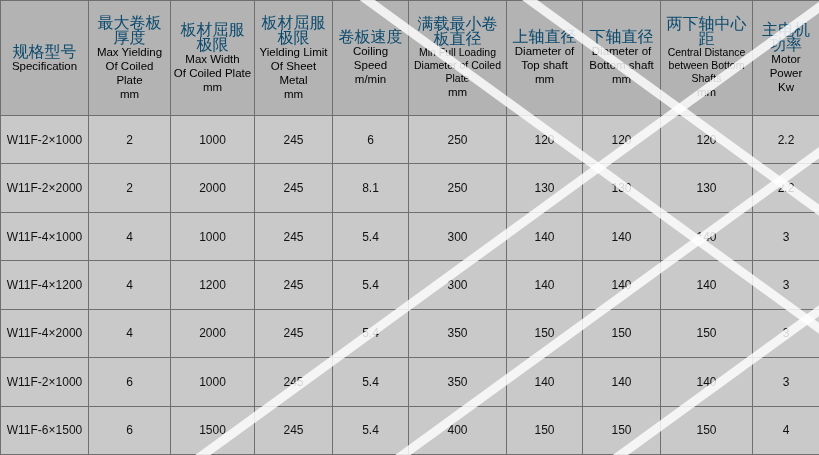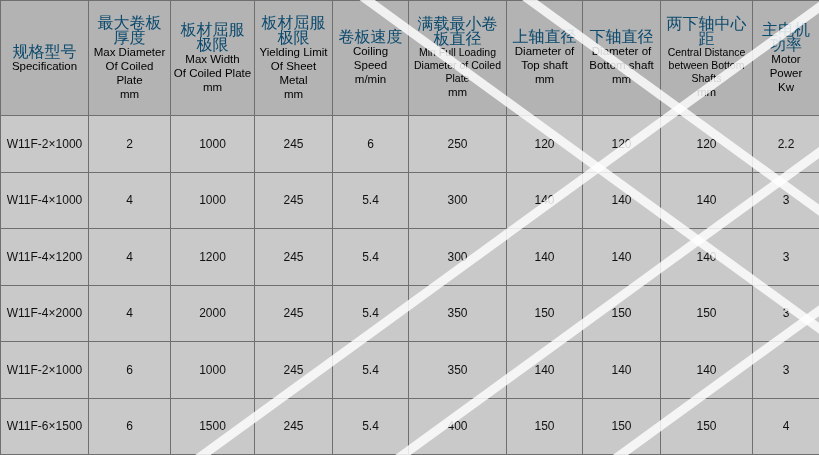--- a/index.html
+++ b/index.html
@@ -106,21 +106,21 @@
       <col style="width:67px">
     </colgroup>
     <thead>
       <tr>
         <th>
           <span class="hdr-cn">规格型号</span>
           <span class="hdr-en">Specification</span>
         </th>
         <th>
           <span class="hdr-cn">最大卷板厚度</span>
-          <span class="hdr-en">Max Diameter</span>
+          <span class="hdr-en">Max Yielding</span>
           <span class="hdr-en">Of Coiled Plate</span>
           <span class="hdr-unit">mm</span>
         </th>
         <th>
           <span class="hdr-cn">板材屈服极限</span>
           <span class="hdr-en">Max Width</span>
           <span class="hdr-en">Of Coiled Plate</span>
           <span class="hdr-unit">mm</span>
         </th>
         <th>
@@ -169,20 +169,32 @@
       <tr>
         <td class="spec-col">W11F-2×1000</td>
         <td>2</td>
         <td>1000</td>
         <td>245</td>
         <td>6</td>
         <td>250</td>
         <td>120</td>
         <td>120</td>
         <td>120</td>
+        <td>2.2</td>
+      </tr>
+      <tr>
+        <td class="spec-col">W11F-2×2000</td>
+        <td>2</td>
+        <td>2000</td>
+        <td>245</td>
+        <td>8.1</td>
+        <td>250</td>
+        <td>130</td>
+        <td>130</td>
+        <td>130</td>
         <td>2.2</td>
       </tr>
       <tr>
         <td class="spec-col">W11F-4×1000</td>
         <td>4</td>
         <td>1000</td>
         <td>245</td>
         <td>5.4</td>
         <td>300</td>
         <td>140</td>

